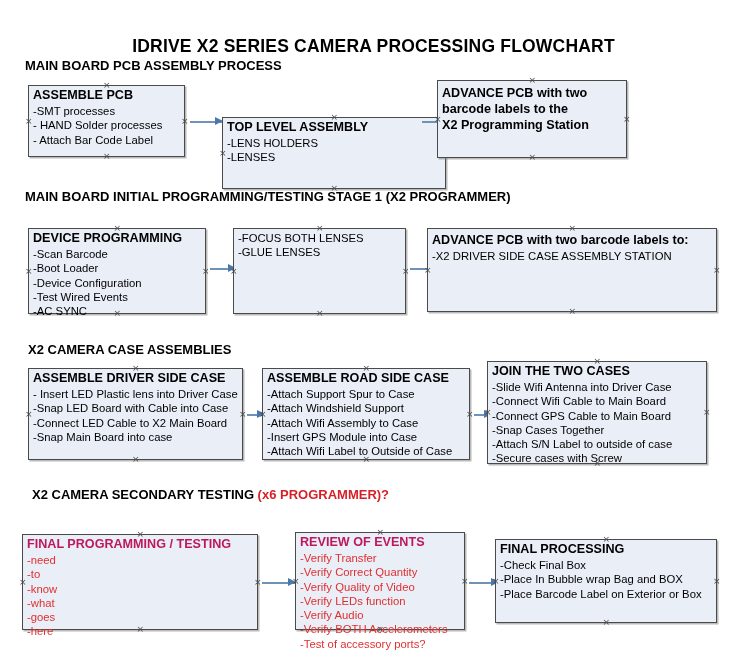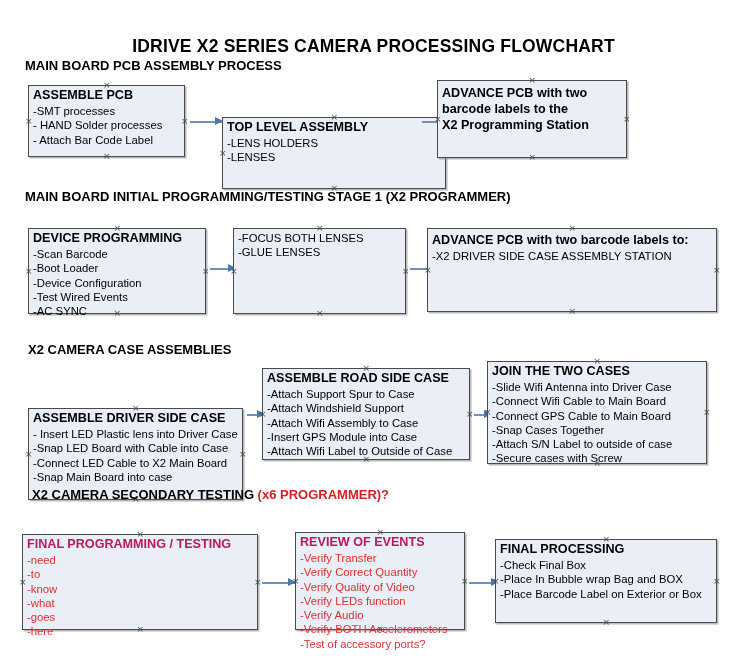--- a/index.html
+++ b/index.html
@@ -186,21 +186,21 @@
     <span class="hx" style="left:50%;top:-4px;margin-left:-3.5px;"></span>
     <span class="hx" style="left:50%;bottom:-4px;margin-left:-3.5px;"></span>
     <span class="hx" style="left:-4px;top:50%;margin-top:-3.5px;"></span>
     <span class="hx" style="right:-4px;top:50%;margin-top:-3.5px;"></span>
   </div>
 
   <div class="section-head" style="left:28px;top:342px;">
     <span>X2 CAMERA CASE ASSEMBLIES</span>
   </div>
 
-  <div class="box" style="left:28px;top:368px;width:215px;height:92px;margin-top:40px;">
+  <div class="box" style="left:28px;top:368px;width:215px;height:92px;">
     <div class="box-inner">
       <div class="hd">ASSEMBLE DRIVER SIDE CASE</div>
       <div class="li">- Insert LED Plastic lens into Driver Case</div>
       <div class="li">-Snap LED Board with Cable into Case</div>
       <div class="li">-Connect LED Cable to X2 Main Board</div>
       <div class="li">-Snap Main Board into case</div>
     </div>
     <span class="hx" style="left:50%;top:-4px;margin-left:-3.5px;"></span>
     <span class="hx" style="left:50%;bottom:-4px;margin-left:-3.5px;"></span>
     <span class="hx" style="left:-4px;top:50%;margin-top:-3.5px;"></span>

